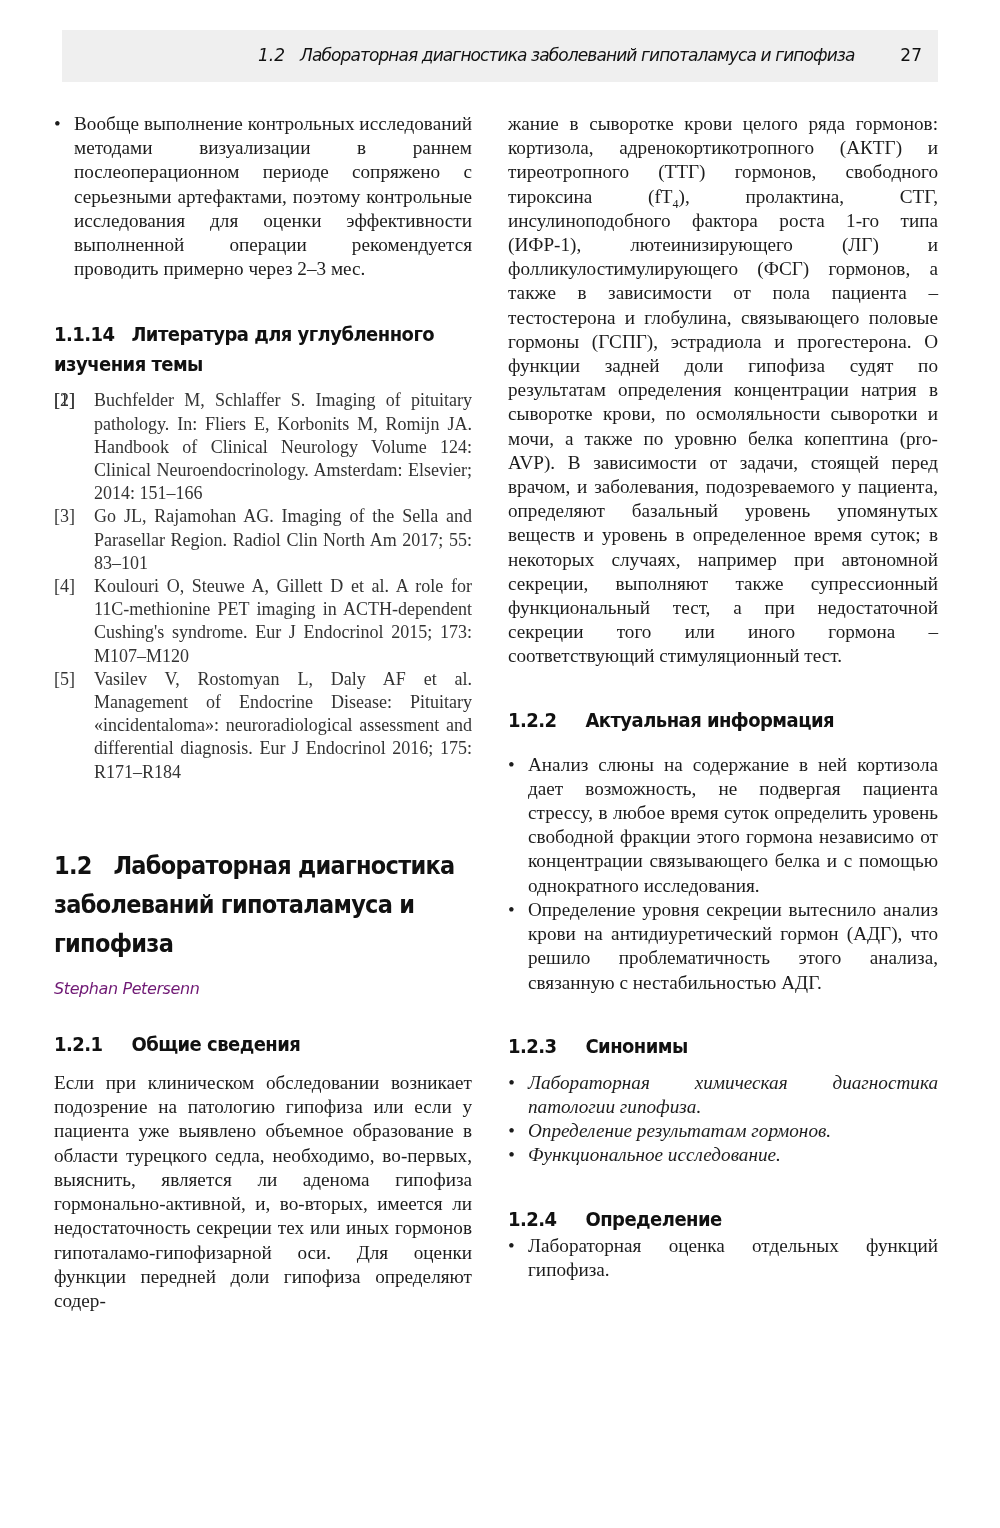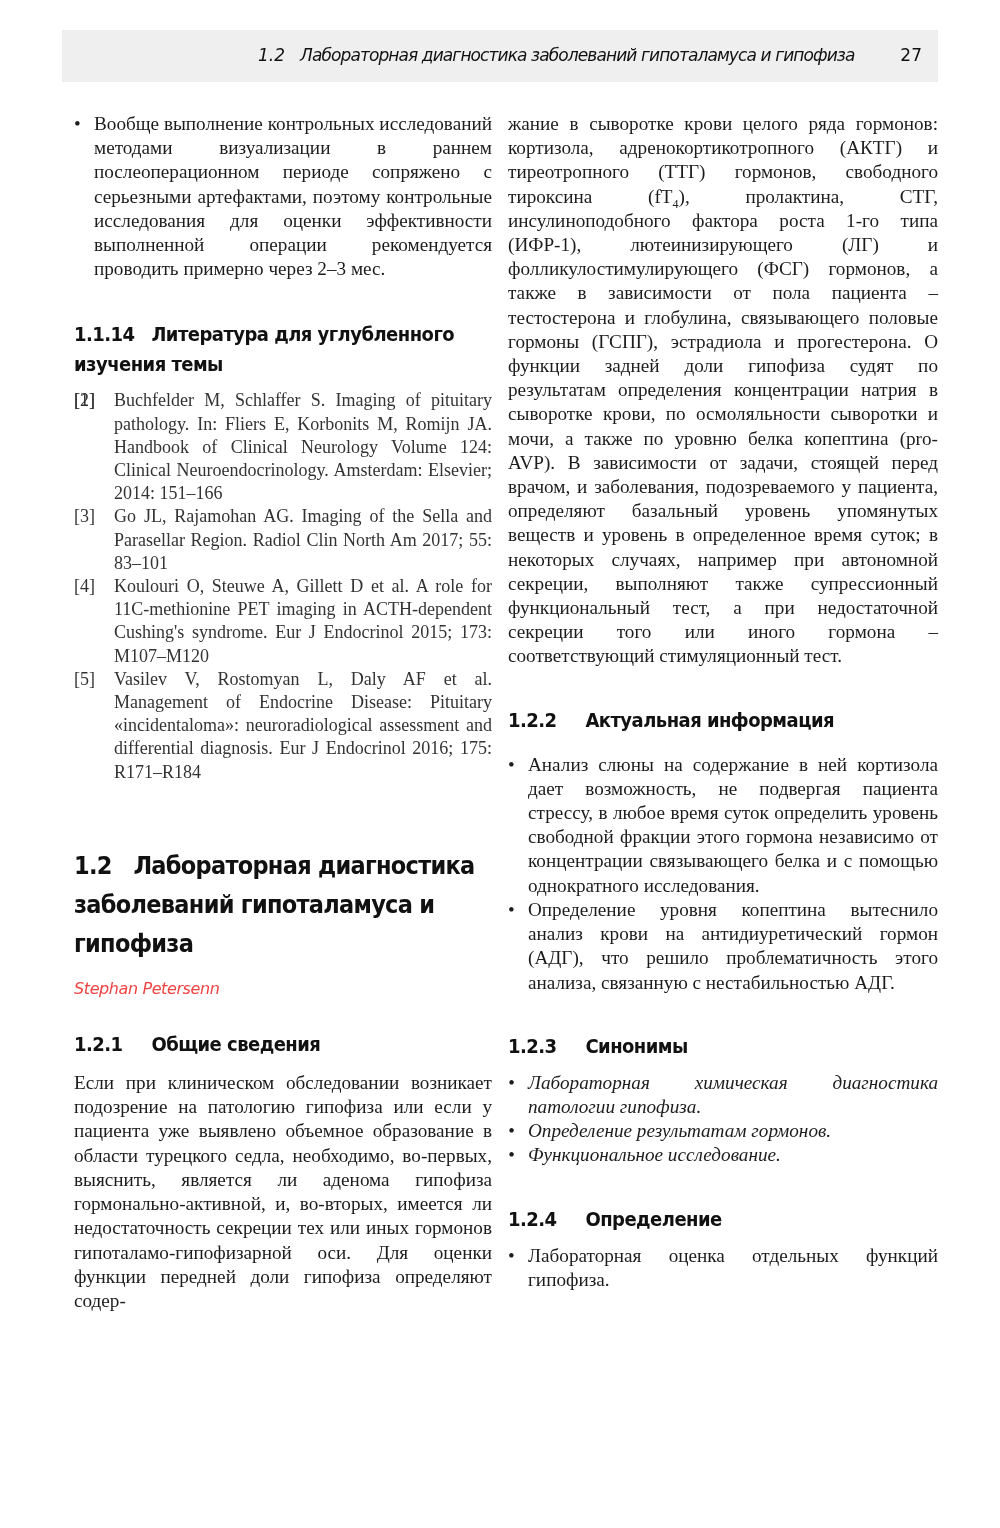--- a/index.html
+++ b/index.html
@@ -8,42 +8,42 @@
     position: absolute; left: 62px; top: 30px; width: 876px; height: 52px;
     background: #efefef;
     font-family: "DejaVu Sans", sans-serif; font-style: italic; font-size: 17px;
     color: #111;
   }
   .running-head .rh-num { position: absolute; left: 196px; top: 15px; }
   .running-head .rh-title { position: absolute; left: 238px; top: 15px; letter-spacing: -0.9px; }
   .running-head .rh-page { position: absolute; right: 16px; top: 15px; font-style: normal; margin-left: 36px; }
 
   .col { position: absolute; top: 112px; font-family: "Liberation Serif", serif; font-size: 19.2px; line-height: 24.2px; color: #1c1c1c; }
-  .col-left { left: 74px; width: 418px; }
+  .col-left { left: 54px; width: 418px; }
   .col-right { left: 508px; width: 430px; }
 
   p, ul, ol { margin: 0; padding: 0; }
   .just { text-align: justify; }
   .bullets { list-style: none; }
   .bullets li { position: relative; padding-left: 20px; text-align: justify; }
   .bullets li::before { content: "•"; position: absolute; left: 0; top: 0; }
 
   .h3 {
     font-family: "DejaVu Sans", sans-serif; font-weight: bold; font-size: 20px; line-height: 30px;
     color: #111; letter-spacing: -0.6px; transform: scaleX(0.9); transform-origin: left;
     white-space: nowrap;
   }
   .h3 .num { display: inline-block; width: 86px; }
   .h3-wrap { white-space: normal; width: 470px; }
   .h2 {
     font-family: "DejaVu Sans", sans-serif; font-weight: bold; font-size: 25px; line-height: 39px;
     color: #111; letter-spacing: -0.8px; transform: scaleX(0.9); transform-origin: left; width: 470px;
   }
   .h2 .num { display: inline-block; width: 66px; }
-  .author { font-family: "DejaVu Sans", sans-serif; font-style: italic; font-size: 16px; color: #ef4444; letter-spacing: -0.4px; }
+  .author { font-family: "DejaVu Sans", sans-serif; font-style: italic; font-size: 16px; color: #701a75; letter-spacing: -0.4px; }
 
   .refs { list-style: none; font-size: 18px; line-height: 23.2px; color: #333; }
   .refs li { position: relative; padding-left: 40px; text-align: justify; }
   .refs li .ref-num { position: absolute; left: 0; top: 0; }
 
   sub { font-size: 12px; line-height: 0; }
 </style>
 </head>
 <body>
 
@@ -98,31 +98,31 @@
 </div>
 
 <div class="col col-right">
   <p class="just"><span>жание в сыворотке крови целого ряда гормонов: кортизола, адренокортикотропного (АКТГ) и тиреотропного (ТТГ) гормонов, свободного тироксина (fT</span><sub>4</sub><span>), пролактина, СТГ, инсулиноподобного фактора роста 1-го типа (ИФР-1), лютеинизирующего (ЛГ) и фолликулостимулирующего (ФСГ) гормонов, а также в зависимости от пола пациента – тестостерона и глобулина, связывающего половые гормоны (ГСПГ), эстрадиола и прогестерона. О функции задней доли гипофиза судят по результатам определения концентрации натрия в сыворотке крови, по осмоляльности сыворотки и мочи, а также по уровню белка копептина (pro-AVP). В зависимости от задачи, стоящей перед врачом, и заболевания, подозреваемого у пациента, определяют базальный уровень упомянутых веществ и уровень в определенное время суток; в некоторых случаях, например при автономной секреции, выполняют также супрессионный функциональный тест, а при недостаточной секреции того или иного гормона – соответствующий стимуляционный тест.</span></p>
 
   <div class="h3" style="margin-top:36px;">
     <span class="num">1.2.2</span><span>Актуальная информация</span>
   </div>
   <ul class="bullets" style="margin-top:18px;">
     <li>Анализ слюны на содержание в ней кортизола дает возможность, не подвергая пациента стрессу, в любое время суток определить уровень свободной фракции этого гормона независимо от концентрации связывающего белка и с помощью однократного исследования.</li>
-    <li>Определение уровня копептина вытеснило анализ крови на антидиуретический гормон (АДГ), что решило проблематичность этого анализа, связанную с нестабильностью АДГ.</li>
+    <li>Определение уровня секреции вытеснило анализ крови на антидиуретический гормон (АДГ), что решило проблематичность этого анализа, связанную с нестабильностью АДГ.</li>
   </ul>
 
   <div class="h3" style="margin-top:36px;">
     <span class="num">1.2.3</span><span>Синонимы</span>
   </div>
   <ul class="bullets" style="margin-top:10px;font-style:italic;">
     <li>Лабораторная химическая диагностика патологии гипофиза.</li>
     <li>Определение результатам гормонов.</li>
     <li>Функциональное исследование.</li>
   </ul>
 
   <div class="h3" style="margin-top:36px;">
     <span class="num">1.2.4</span><span>Определение</span>
   </div>
-  <ul class="bullets" style="margin-top:10px;font-family:Liberation Serif, serif;">
+  <ul class="bullets" style="font-family:Liberation Serif, serif;">
     <li>Лабораторная оценка отдельных функций гипофиза.</li>
   </ul>
 </div>
 
 </body></html>

